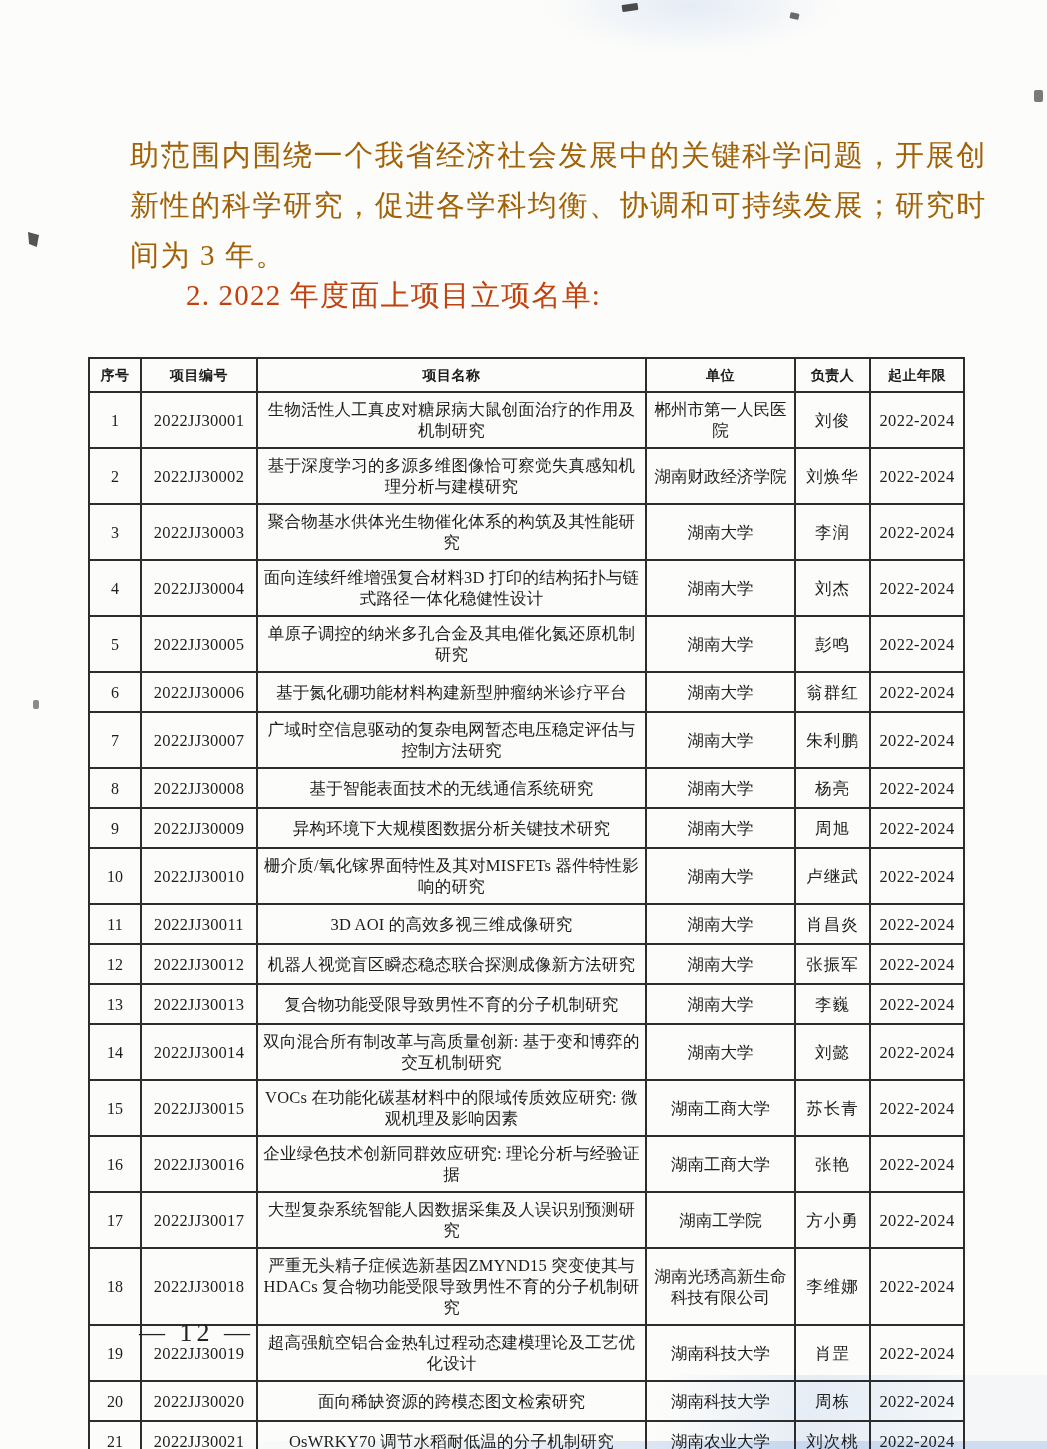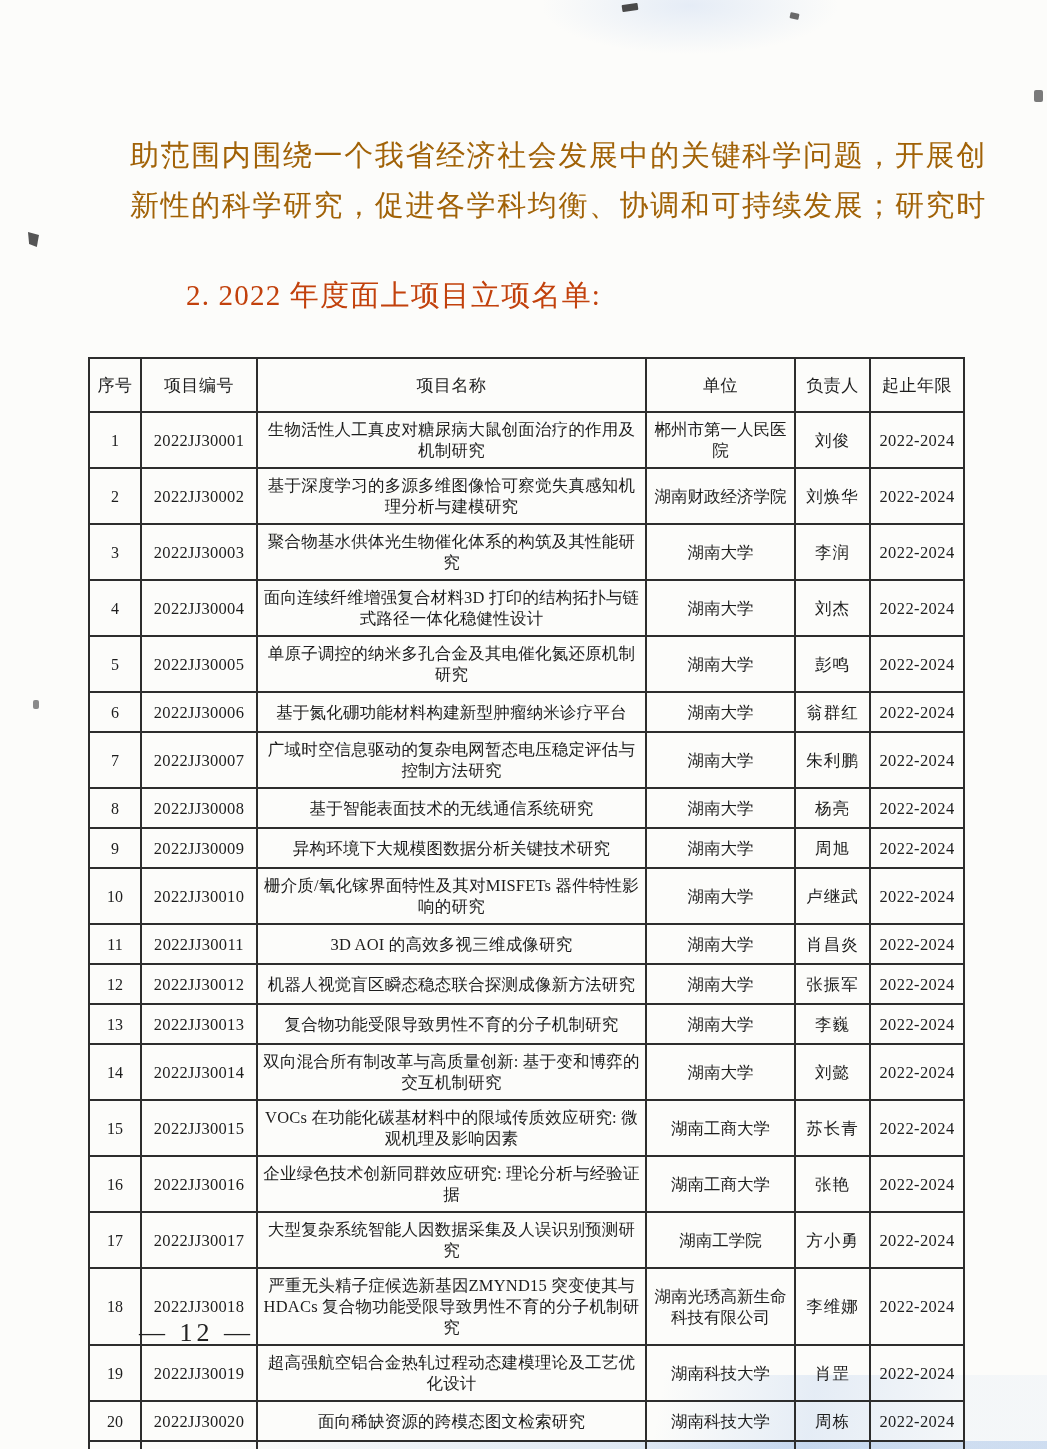--- a/index.html
+++ b/index.html
@@ -45,21 +45,21 @@
     border-collapse:collapse;table-layout:fixed;
     font-size:16px;color:#1d1d1d;
   }
   table.projects th,table.projects td{
     border:2px solid #2d2d2d;
     text-align:center;vertical-align:middle;
     padding:6px 5px;line-height:21px;
     overflow:hidden;
   }
   table.projects th{
-    font-weight:normal;font-size:17px;height:32px;padding:10px 2px;
+    font-weight:bold;font-size:14px;height:32px;padding:0 2px;
     letter-spacing:.5px;
   }
   table.projects td{height:26px;}
   td.col0{font-size:16px;}
   td.col1{font-size:16.5px;letter-spacing:.3px;}
   td.col2{font-size:16.5px;letter-spacing:.2px;padding-left:4px;padding-right:4px;}
   td.col3{font-size:16.5px;}
   td.col4{font-size:16.5px;letter-spacing:1px;}
   td.col5{font-size:16.5px;letter-spacing:.4px;}
 
@@ -78,20 +78,21 @@
   <div class="artifact smudge-bottom-edge"></div>
   <div class="artifact speck1"></div>
   <div class="artifact speck2"></div>
   <div class="artifact speck3"></div>
   <div class="artifact speck4"></div>
   <div class="artifact speck5"></div>
 
   <div class="body-paragraph">
     <div class="para-line">助范围内围绕一个我省经济社会发展中的关键科学问题，开展创</div>
     <div class="para-line">新性的科学研究，促进各学科均衡、协调和可持续发展；研究时</div>
+    <div class="para-line">间为 3 年。</div>
   </div>
 
   <div class="section-heading">2. 2022 年度面上项目立项名单:</div>
 
   <table class="projects">
     <colgroup>
       <col style="width:52px">
       <col style="width:116px">
       <col style="width:389px">
       <col style="width:149px">

